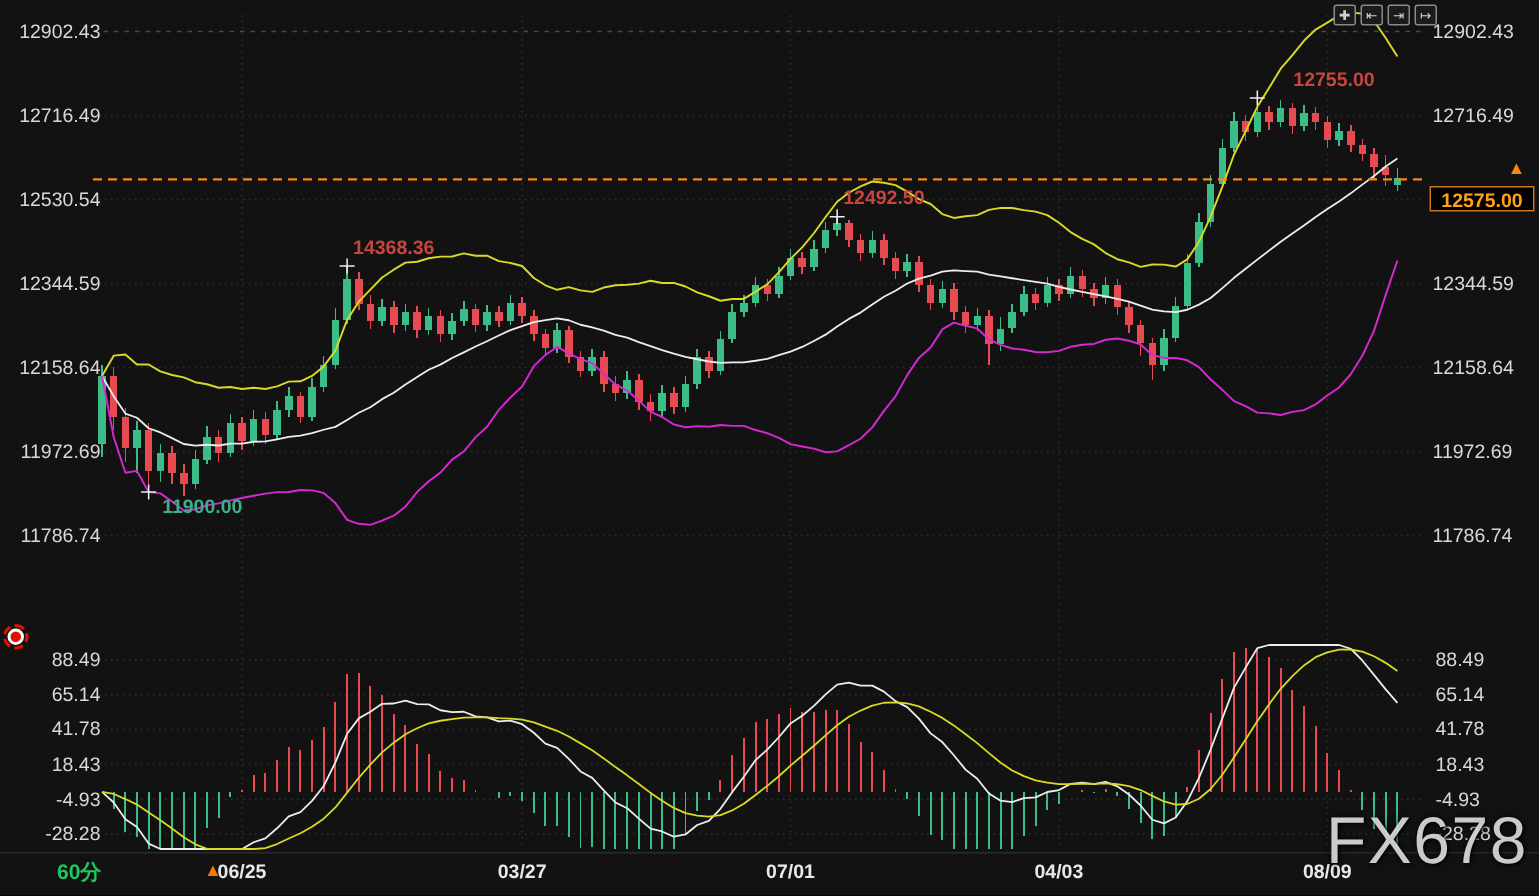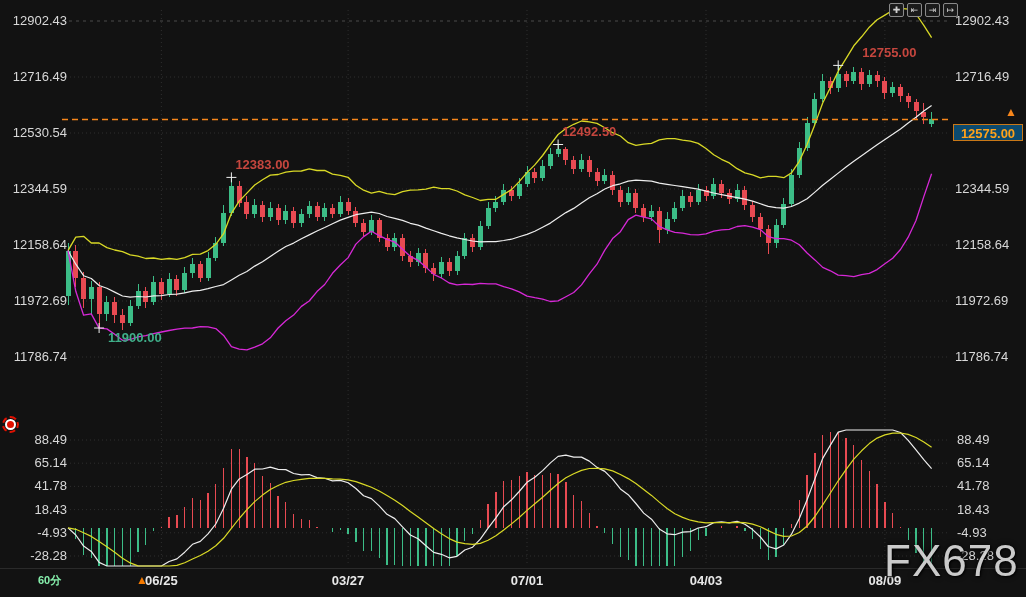--- a/index.html
+++ b/index.html
@@ -23,27 +23,27 @@
         color:#d0d0d0;font-size:9px;line-height:13px;text-align:center;cursor:pointer;
         box-sizing:border-box;padding:0;}
   .axis-label{position:absolute;font-size:13px;color:#d8d8d8;white-space:nowrap;}
   .lbl-left{width:60px;text-align:right;}
   .macd-hdr{position:absolute;left:65px;top:417px;display:flex;gap:9px;font-size:13px;font-weight:700;white-space:nowrap;}
   .macd-hdr .mname,.macd-hdr .mdiff{color:#e6e6e6;}
   .macd-hdr .mdea{color:#d9d926;}
   .macd-hdr .mmacd{color:#d628d6;}
   .sun{position:absolute;left:5px;top:419px;width:7px;height:7px;background:#e01000;
        border:2px solid #fff;border-radius:50%;outline:2px dashed #e01000;outline-offset:1px;}
-  .pricebox{position:absolute;left:953px;top:124px;width:70px;height:17px;background:#0c4a6e;
+  .pricebox{position:absolute;left:953px;top:124px;width:70px;height:17px;background:#000000;
             border:1px solid #c87818;color:#ffa21a;font-size:13px;font-weight:700;
             text-align:center;line-height:17px;box-sizing:border-box;}
   .pricemark{position:absolute;left:1005px;top:105px;color:#f7861b;font-size:12px;}
   .anno{position:absolute;font-size:13px;font-weight:700;white-space:nowrap;}
   .footer-sep{position:absolute;left:0;top:568px;width:1026px;height:1px;background:#2a2a2a;}
-  .fper{position:absolute;left:38px;top:573px;color:#86efac;font-size:11px;font-weight:700;cursor:pointer;}
+  .fper{position:absolute;left:38px;top:573px;color:#22c55e;font-size:14px;font-weight:700;cursor:pointer;}
   .farr{position:absolute;left:136px;top:573px;color:#f57a00;font-size:12px;cursor:pointer;}
   .fdate{position:absolute;top:573px;width:70px;text-align:center;color:#e8e8e8;
          font-size:13px;font-weight:700;}
   .watermark{position:absolute;left:884px;top:536px;font-size:44px;color:#d4d4d4;
              letter-spacing:1px;text-shadow:1px 1px 2px #000,0 0 6px rgba(0,0,0,.8);opacity:.95;}
 </style>
 </head>
 <body>
 
 <div class="app">
@@ -451,21 +451,21 @@
       <div class="axis-label lbl-left" style="left: 7px; top: 501.598px;">18.43</div>
       <div class="axis-label lbl-left" style="left: 7px; top: 524.804px;">-4.93</div>
       <div class="axis-label lbl-left" style="left: 7px; top: 548px;">-28.28</div>
       <div class="axis-label " style="left: 957px; top: 432px;">88.49</div>
       <div class="axis-label " style="left: 957px; top: 455.196px;">65.14</div>
       <div class="axis-label " style="left: 957px; top: 478.402px;">41.78</div>
       <div class="axis-label " style="left: 957px; top: 501.598px;">18.43</div>
       <div class="axis-label " style="left: 957px; top: 524.804px;">-4.93</div>
       <div class="axis-label " style="left: 957px; top: 548px;">-28.28</div>
       <div class="anno" style="left: 108.12px; top: 330.01px; color: rgb(63, 174, 137);">11900.00</div>
-      <div class="anno" style="left: 235.38px; top: 157.431px; color: rgb(197, 70, 62);">12383.00</div>
+      <div class="anno" style="left: 235.38px; top: 157.431px; color: rgb(197, 70, 62);">14368.36</div>
       <div class="anno" style="left: 562.14px; top: 124.454px; color: rgb(197, 70, 62);">12492.50</div>
       <div class="anno" style="left: 842.22px; top: 45.3999px; color: rgb(197, 70, 62); margin-left: 20px;">12755.00</div>
     </div>
 
   <div class="sun"></div>
 
   <div class="pricemark">▲</div>
   <div class="pricebox">12575.00</div>
 
   <div class="footer-sep"></div>

